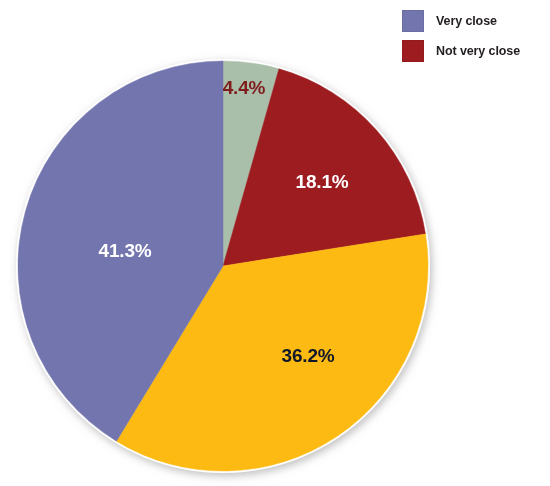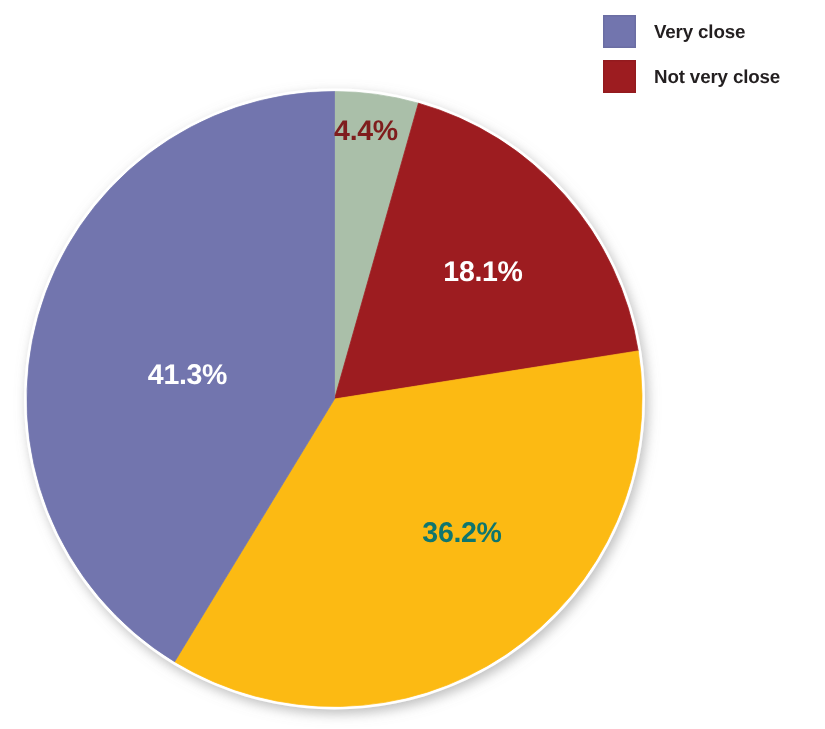--- a/index.html
+++ b/index.html
@@ -90,21 +90,21 @@
         <path d="M 223 266 L 223 61 A 205 205 0 0 1 278.9551467810517 68.7843273248524 Z" fill="#aabfa9" stroke="#aabfa9" stroke-width="0.5"></path>
         <path d="M 223 266 L 278.9551467810517 68.7843273248524 A 205 205 0 0 1 425.47610982200325 233.93093466675273 Z" fill="#9d1c20" stroke="#9d1c20" stroke-width="0.5"></path>
         <path d="M 223 266 L 425.47610982200325 233.93093466675273 A 205 205 0 0 1 116.43744476275438 441.1268734983554 Z" fill="#fcba13" stroke="#fcba13" stroke-width="0.5"></path>
         <path d="M 223 266 L 116.43744476275438 441.1268734983554 A 205 205 0 0 1 222.99999999999997 61 Z" fill="#7275ae" stroke="#7275ae" stroke-width="0.5"></path>
       </g>
   </svg>
 
   <div id="slice-labels">
       <div class="slice-label dark" style="left: 244px; top: 88px; color: #7f1d1d;">4.4%</div>
       <div class="slice-label light" style="left: 322px; top: 182px; color: rgb(255, 255, 255);">18.1%</div>
-      <div class="slice-label dark" style="left: 308px; top: 356px; color: #0f766e; text-align: center;">36.2%</div>
+      <div class="slice-label dark" style="left: 308px; top: 356px; color: #0f172a; text-align: center;">36.2%</div>
       <div class="slice-label light" style="left: 113px; top: 251px; color: rgb(255, 255, 255); margin-left: 12px;">41.3%</div>
     </div>
 
   <div id="legend">
       <div class="legend-item">
         <span class="legend-swatch" style="background: rgb(114, 117, 174);"></span>
         <span class="legend-label">Very close</span>
       </div>
       <div class="legend-item">
         <span class="legend-swatch" style="background: rgb(157, 28, 32);"></span>

